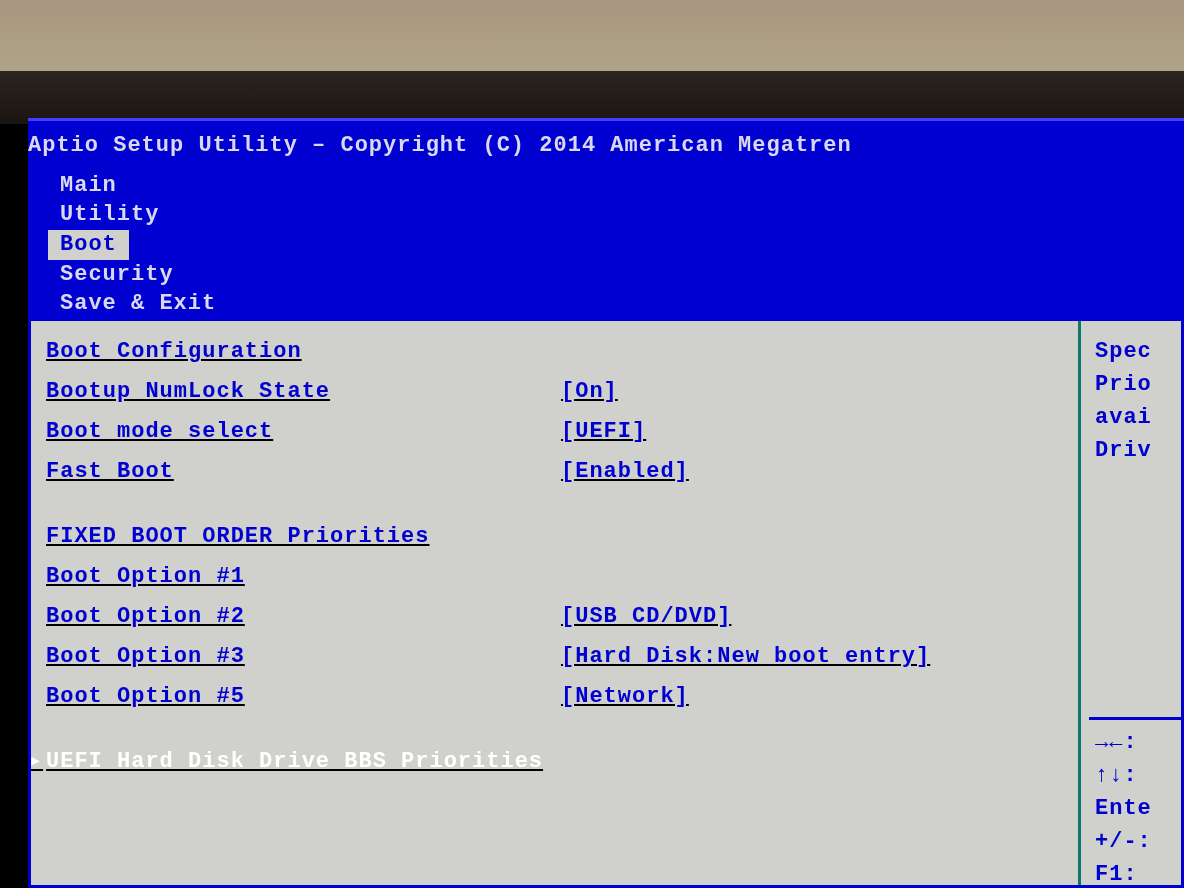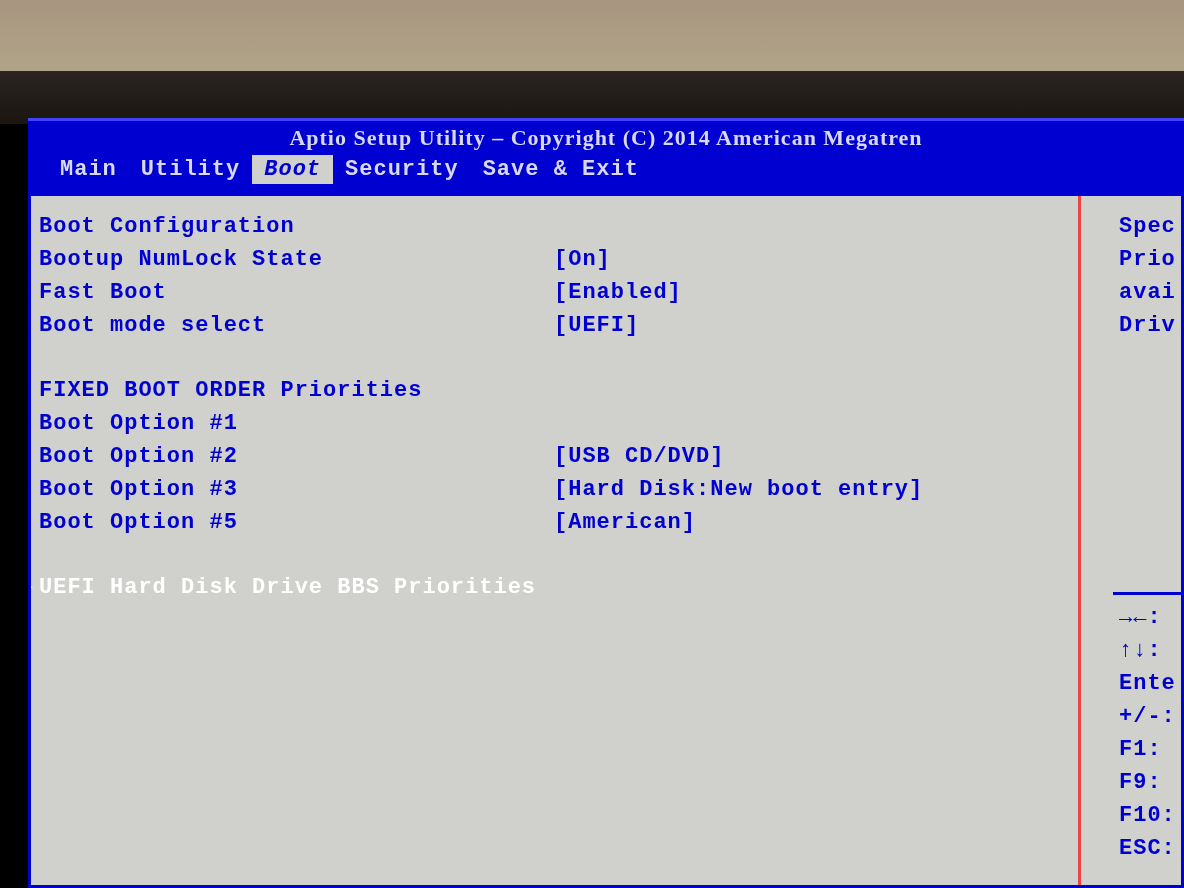--- a/index.html
+++ b/index.html
@@ -41,78 +41,77 @@
     
     .header-bar {
       background: #0000d0;
       color: #d8d8f0;
       padding: 0;
       line-height: 1.35;
       border-top: 3px solid #4040ff;
     }
     
     .title-line {
-      text-align: center;
-      padding: 2px 0;
+      padding: 10px 0;
       white-space: nowrap;
       overflow: hidden;
-      font-family: Liberation Serif, serif;
     }
     
     .tabs-line {
       display: flex;
       align-items: flex-start;
-      padding: 0 0 12px 20px;
+      padding: 0 0 2px 20px;
       white-space: nowrap;
+      flex-direction: column;
     }
     
     .tab {
       padding: 0 12px;
       color: #d8d8f0;
     }
     
     .tab.active {
       background: #d0d0cc;
       color: #0000d0;
-      font-style: italic;
     }
     
     .content-area {
       flex: 1;
       display: flex;
       border: 3px solid #0000d0;
       border-top: none;
       overflow: hidden;
     }
     
     .main-panel {
       flex: 0 0 1050px;
-      padding: 14px 0 0 8px;
-      border-right: 3px solid #ef4444;
+      padding: 14px 0 0 15px;
+      border-right: 3px solid #0f766e;
       position: relative;
+      text-decoration: underline;
     }
     
     .side-panel {
       flex: 1;
       padding: 14px 6px 0 14px;
       color: #0000d0;
       overflow: hidden;
       white-space: nowrap;
-      margin-left: 24px;
     }
     
     .section-header {
       color: #0000d0;
       margin-bottom: 0;
       line-height: 1.5;
     }
     
     .setting-row {
       display: flex;
       line-height: 1.5;
+      margin-top: 7px;
     }
     
     .setting-label {
       color: #0000d0;
       width: 515px;
       flex-shrink: 0;
     }
     
     .setting-value {
       color: #0000d0;
@@ -175,46 +174,46 @@
     <div class="content-area">
       <div class="main-panel">
 
         <div class="section-header">Boot Configuration</div>
 
         <div class="setting-row">
           <span class="setting-label">Bootup NumLock State</span>
           <span class="setting-value">[On]</span>
         </div>
         <div class="setting-row">
+          <span class="setting-label">Boot mode select</span>
+          <span class="setting-value">[UEFI]</span>
+        </div>
+        <div class="setting-row">
           <span class="setting-label">Fast Boot</span>
           <span class="setting-value">[Enabled]</span>
         </div>
-        <div class="setting-row">
-          <span class="setting-label">Boot mode select</span>
-          <span class="setting-value">[UEFI]</span>
-        </div>
 
         <div class="spacer"></div>
 
         <div class="section-header">FIXED BOOT ORDER Priorities</div>
 
         <div class="setting-row">
           <span class="setting-label">Boot Option #1</span>
         </div>
         <div class="setting-row">
           <span class="setting-label">Boot Option #2</span>
           <span class="setting-value">[USB CD/DVD]</span>
         </div>
         <div class="setting-row">
           <span class="setting-label">Boot Option #3</span>
           <span class="setting-value">[Hard Disk:New boot entry]</span>
         </div>
         <div class="setting-row">
           <span class="setting-label">Boot Option #5</span>
-          <span class="setting-value">[American]</span>
+          <span class="setting-value">[Network]</span>
         </div>
 
         <div class="spacer"></div>
 
         <div class="selected-row">
           <span class="arrow">▸</span>
           <span class="sel-label">UEFI Hard Disk Drive BBS Priorities</span>
         </div>
 
       </div>

